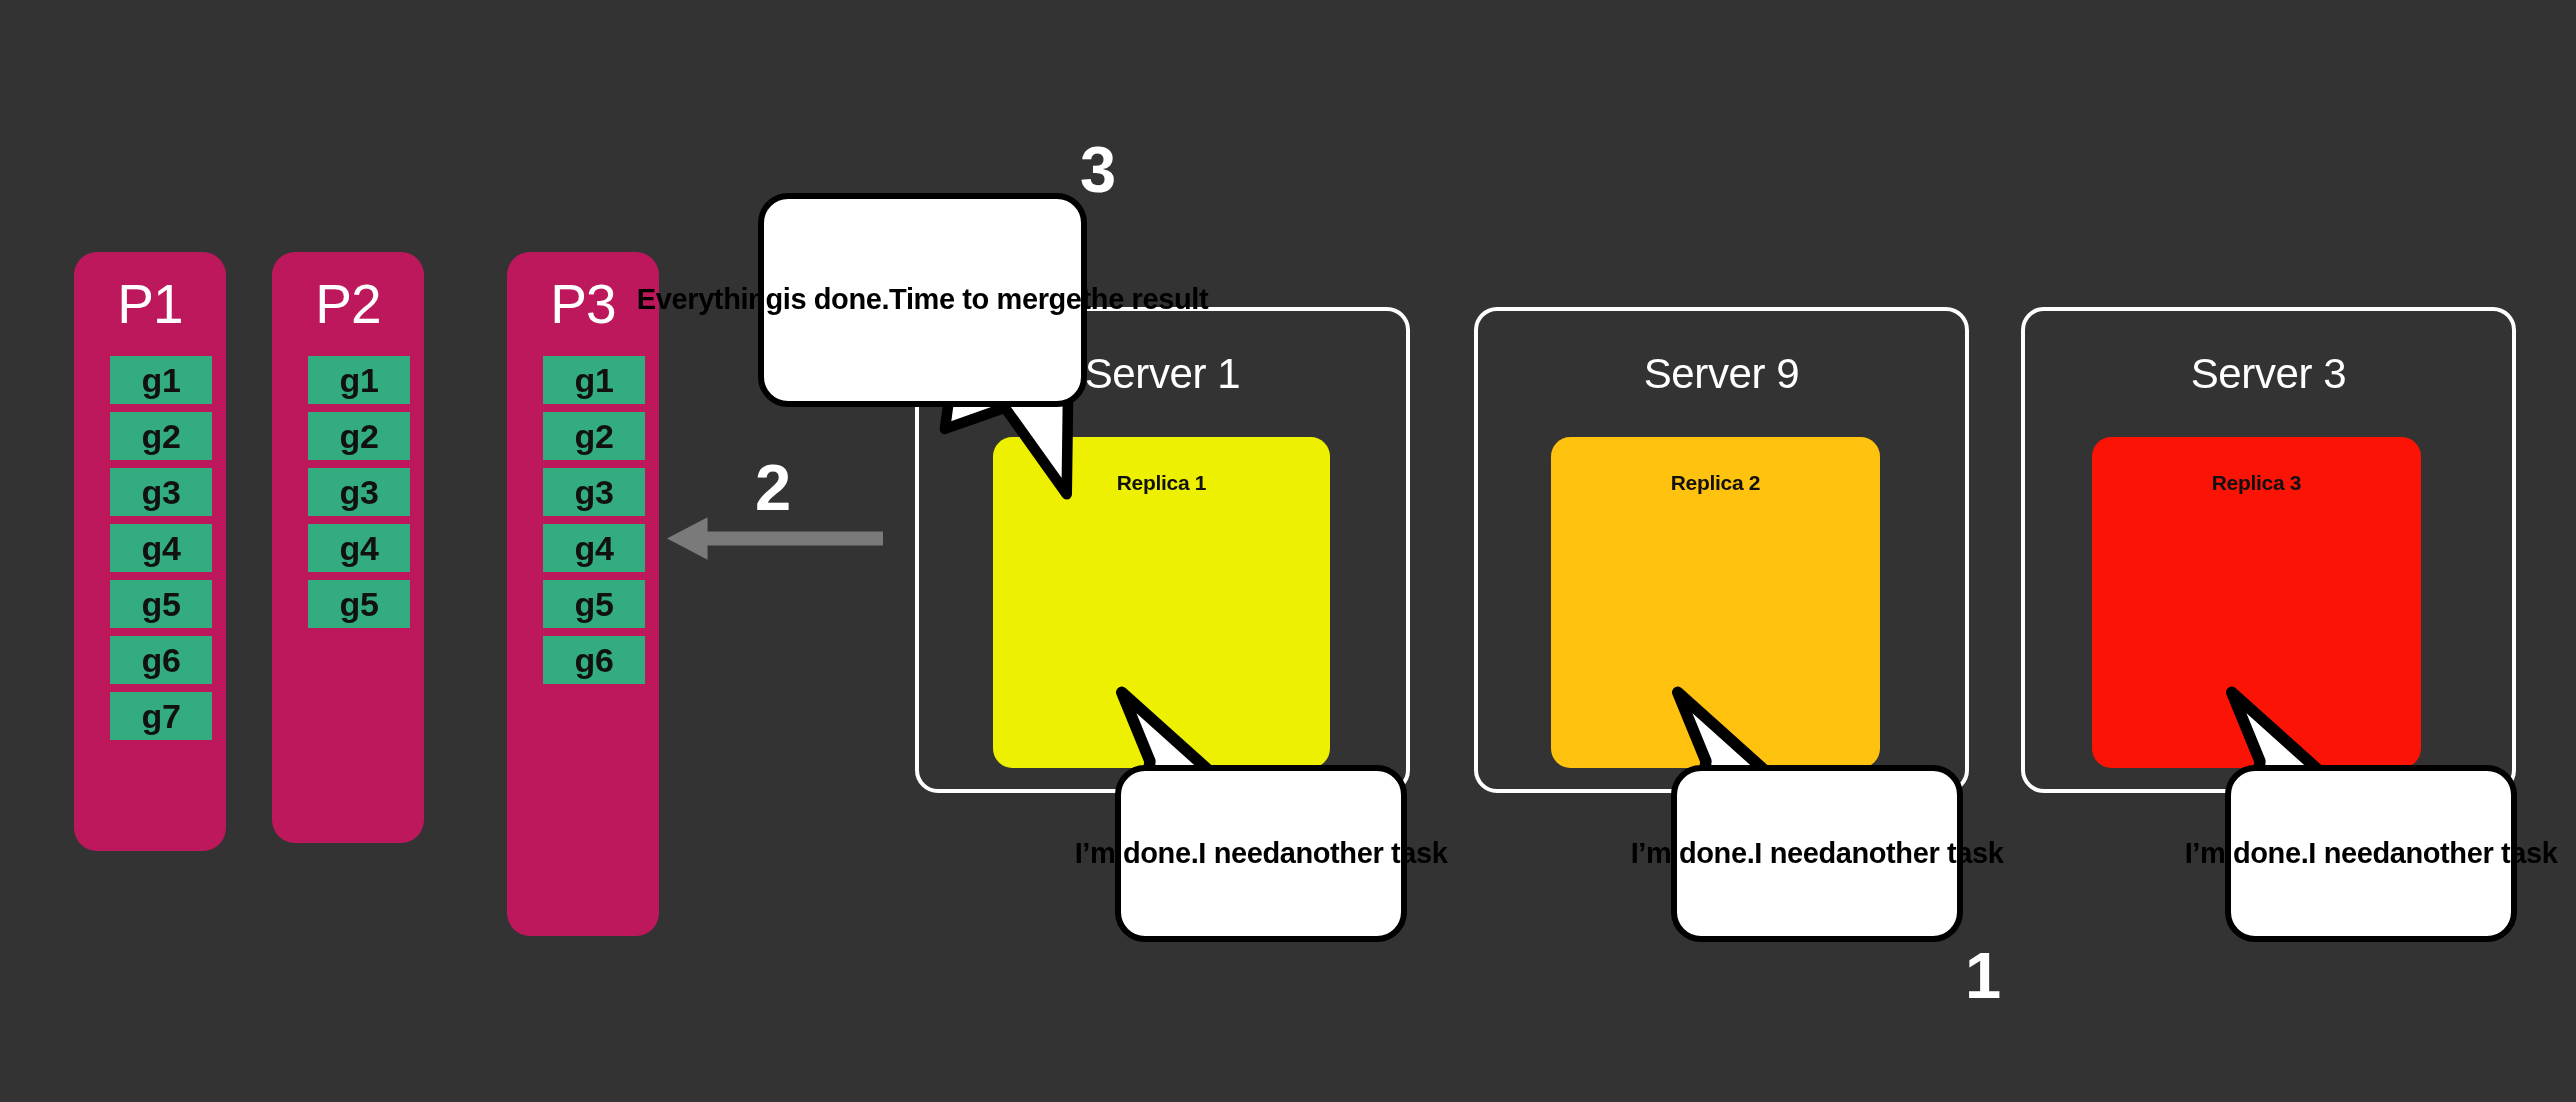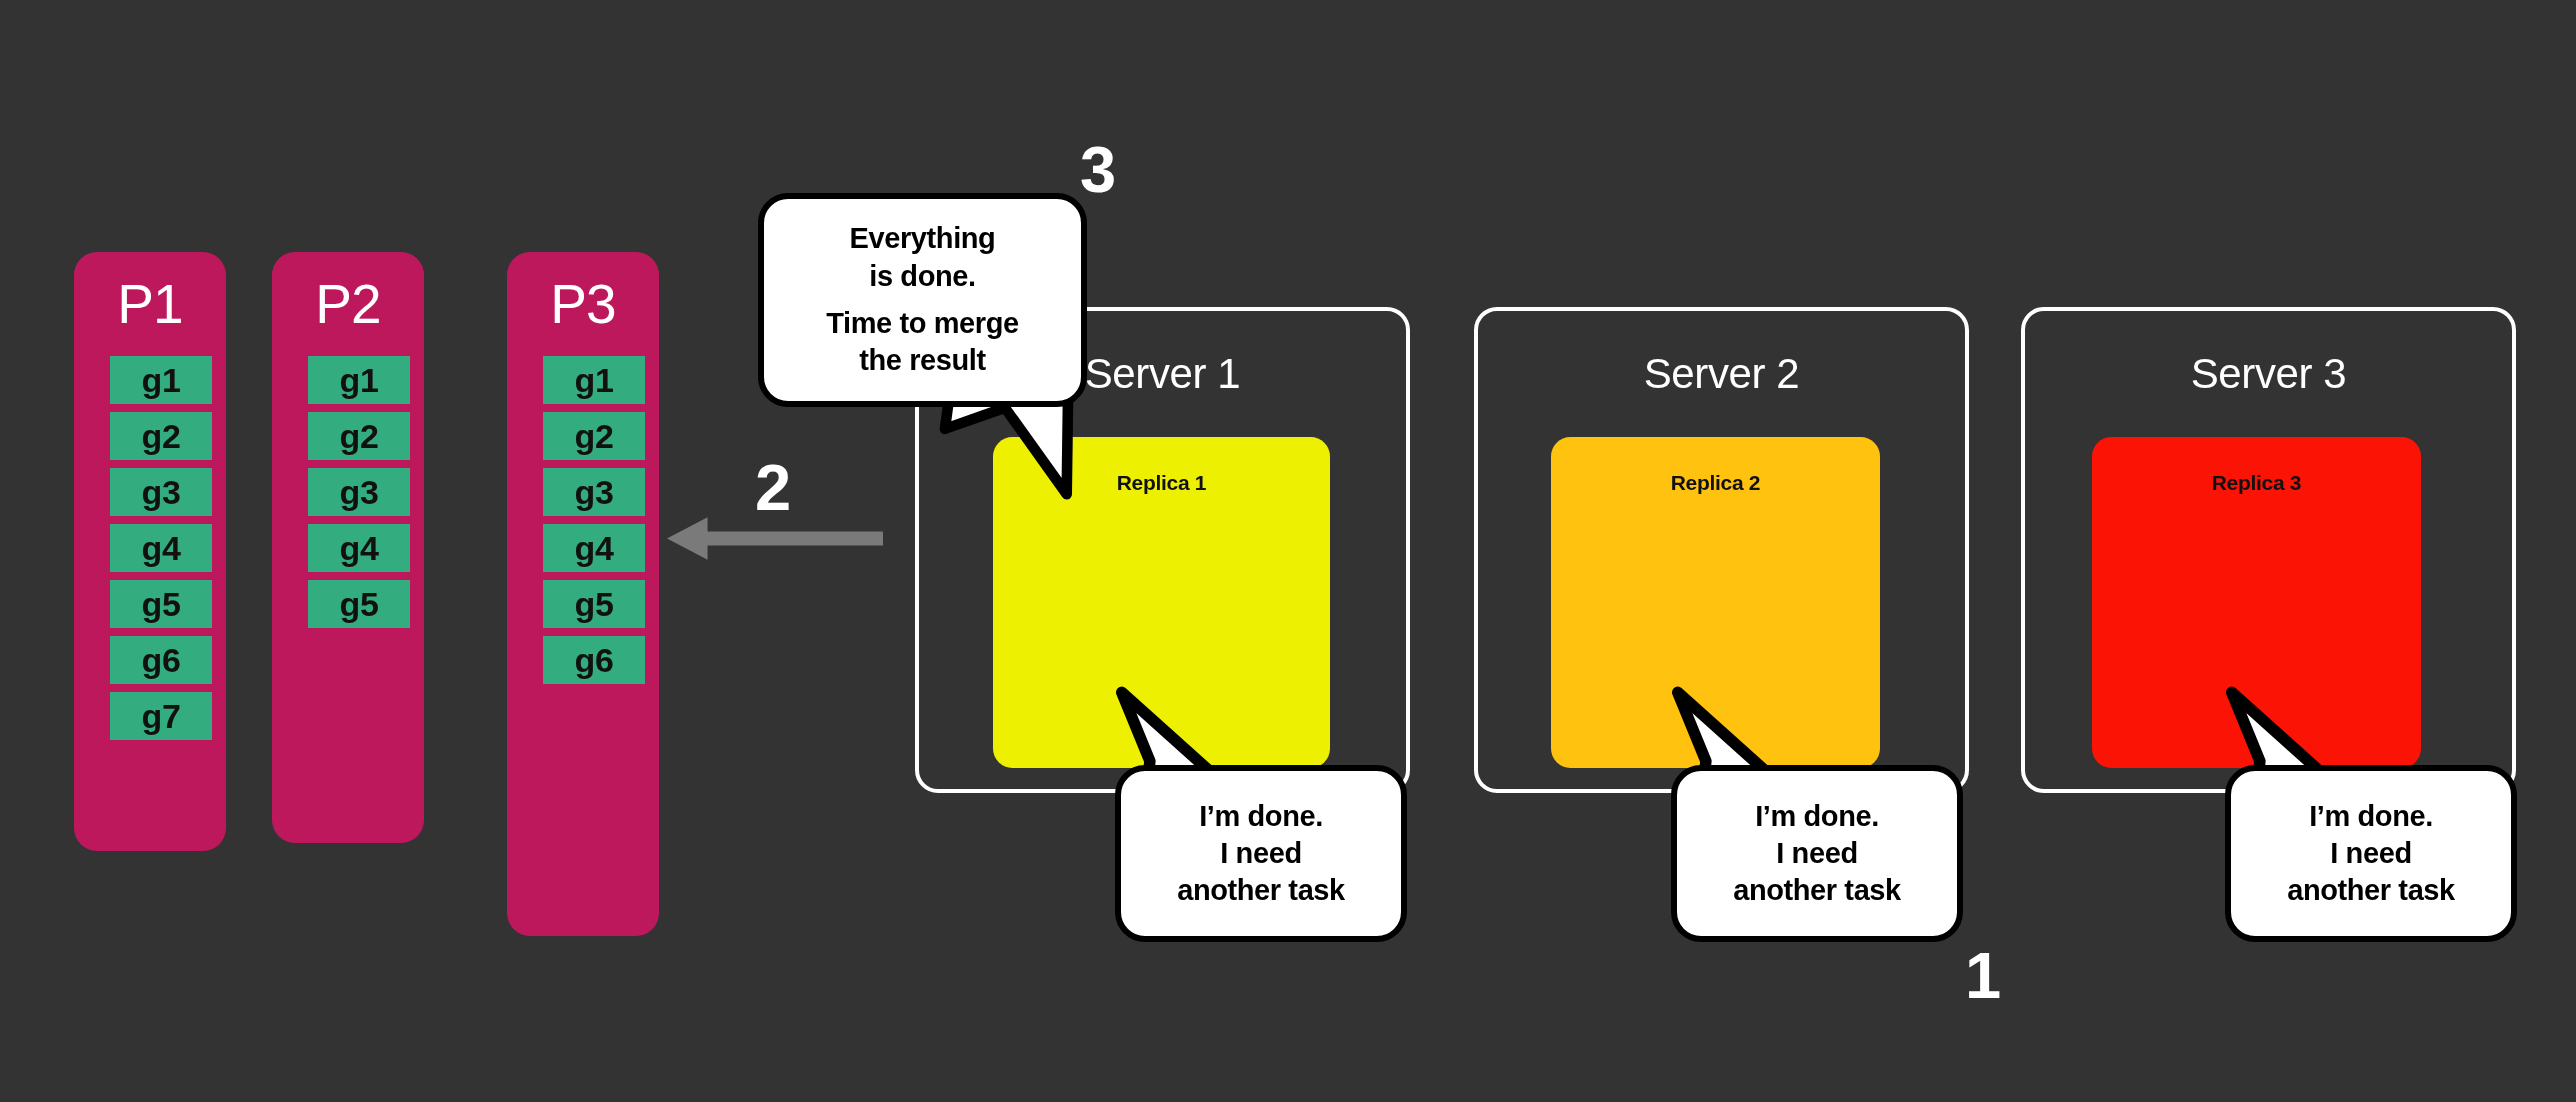--- a/index.html
+++ b/index.html
@@ -99,21 +99,21 @@
 
   
   .bubble {
     position: absolute;
     background: #ffffff;
     border: 6.2px solid #000000;
     border-radius: 30px;
     box-sizing: border-box;
     color: #000000;
     display: flex;
-    flex-direction: column;
+    flex-direction: row;
     align-items: center;
     justify-content: center;
     text-align: center;
     z-index: 20;
   }
   .bubble-line {
     font-size: 29px;
     font-weight: 700;
     line-height: 1.28;
     letter-spacing: -0.4px;
@@ -191,21 +191,21 @@
   </div>
 
   <div class="server" style="left:915px; top:307px; width:495px; height:486px;">
     <div class="server-title">Server 1</div>
   </div>
   <div class="replica" style="left:993px; top:437px; width:337px; height:331px; background:#edf000;">
     <div class="replica-label">Replica 1</div>
   </div>
 
   <div class="server" style="left:1474px; top:307px; width:495px; height:486px;">
-    <div class="server-title">Server 2</div>
+    <div class="server-title">Server 9</div>
   </div>
   <div class="replica" style="left:1551px; top:437px; width:329px; height:331px; background:#ffc20e;">
     <div class="replica-label">Replica 2</div>
   </div>
 
   <div class="server" style="left:2021px; top:307px; width:495px; height:486px;">
     <div class="server-title">Server 3</div>
   </div>
   <div class="replica" style="left:2092px; top:437px; width:329px; height:331px; background:#fb1405;">
     <div class="replica-label">Replica 3</div>

